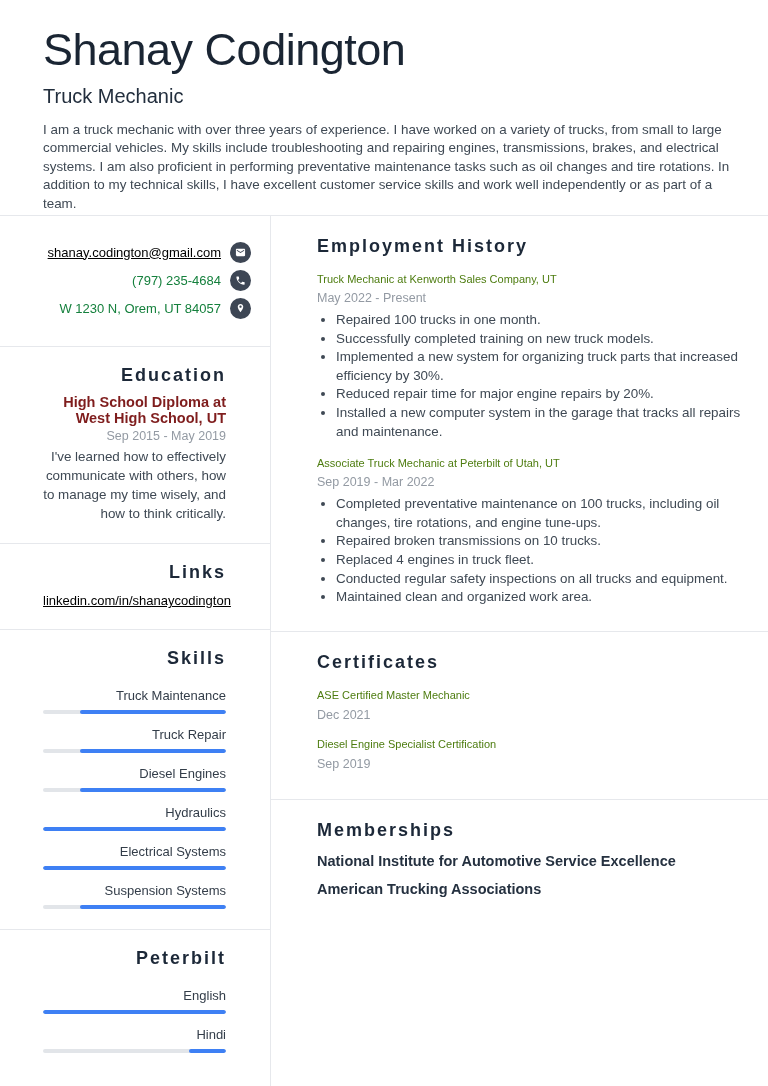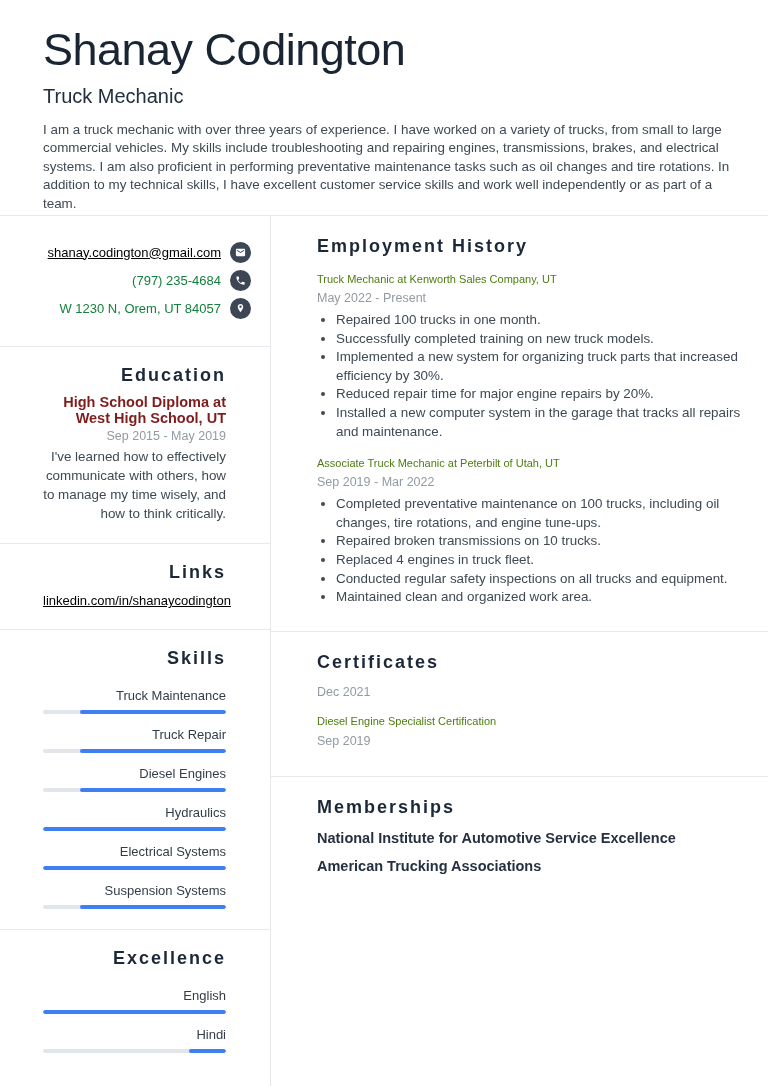--- a/index.html
+++ b/index.html
@@ -147,21 +147,21 @@
         </div>
         <div class="meter-item">
           <div class="meter-label">Suspension Systems</div>
           <div class="meter-track">
               <div class="meter-fill" style="width: 80%;"></div>
             </div>
         </div>
       </section>
 
       <section>
-        <h2 class="sec">Excellence</h2>
+        <h2 class="sec">Peterbilt</h2>
         <div class="meter-item">
           <div class="meter-label">English</div>
           <div class="meter-track">
               <div class="meter-fill" style="width: 100%;"></div>
             </div>
         </div>
         <div class="meter-item">
           <div class="meter-label">Hindi</div>
           <div class="meter-track">
               <div class="meter-fill" style="width: 20%;"></div>
@@ -197,20 +197,21 @@
             <li>Replaced 4 engines in truck fleet.</li>
             <li>Conducted regular safety inspections on all trucks and equipment.</li>
             <li>Maintained clean and organized work area.</li>
           </ul>
         </div>
       </section>
 
       <section>
         <h2 class="sec">Certificates</h2>
         <div class="cert-item">
+          <div class="job-title">ASE Certified Master Mechanic</div>
           <div class="date">Dec 2021</div>
         </div>
         <div class="cert-item">
           <div class="job-title">Diesel Engine Specialist Certification</div>
           <div class="date">Sep 2019</div>
         </div>
       </section>
 
       <section>
         <h2 class="sec">Memberships</h2>

